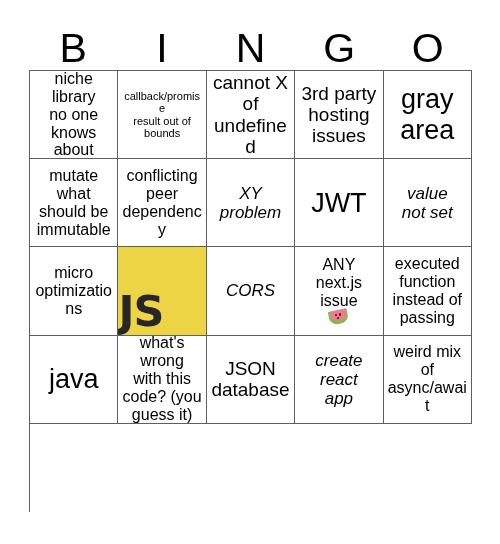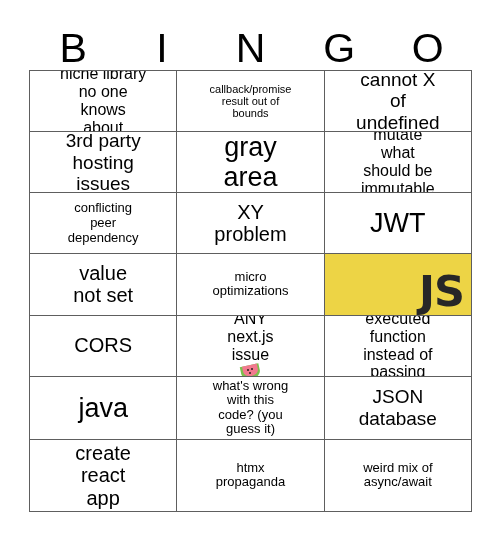--- a/index.html
+++ b/index.html
@@ -46,21 +46,21 @@
   }
 
   
   .grid {
     position: absolute;
     left: 29px;
     top: 70px;
     width: 443px;
     height: 442px;
     display: grid;
-    grid-template-columns: repeat(3, 1fr);
+    grid-template-columns: repeat(5, 1fr);
     grid-template-rows: repeat(5, 1fr);
     border-top: 1px solid #5e5e5e;
     border-left: 1px solid #5e5e5e;
     box-sizing: border-box;
     background: #ffffff;
   }
 
   .cell {
     position: relative;
     border-right: 1px solid #5e5e5e;
@@ -78,41 +78,40 @@
   .cell-text {
     display: block;
     width: 100%;
     line-height: 1.12;
     white-space: pre-line;
     word-break: break-word;
   }
 
   
   .sz-xxl .cell-text { font-size: 27px; }
-  .sz-xl  .cell-text { font-size: 20px; }
+  .sz-xl  .cell-text { font-size: 17px; font-style: italic; }
   .sz-lg  .cell-text { font-size: 19px; }
   .sz-md  .cell-text { font-size: 16px; }
-  .sz-sm  .cell-text { font-size: 13px; }
+  .sz-sm  .cell-text { font-size: 16px; }
   .sz-xs  .cell-text { font-size: 11px; }
 
   
   .cell-free {
     padding: 0;
   }
   .js-logo {
     position: absolute;
     left: 0;
     top: 0;
     right: 0;
     bottom: 0;
     background: #edd445;
     display: flex;
     align-items: flex-end;
-    justify-content: flex-end;
-    padding-left: 48px;
+    justify-content: flex-start;
   }
   .js-logo-text {
     font-family: "DejaVu Sans", sans-serif;
     font-weight: 700;
     font-size: 43px;
     line-height: 0.93;
     color: #272727;
     padding: 0 7px 4px 0;
     letter-spacing: -1px;
   }
@@ -256,22 +255,18 @@
       <div class="cell sz-lg">
         <span class="cell-text">JSON
 database</span>
       </div>
       <div class="cell sz-xl">
         <span class="cell-text">create
 react
 app</span>
       </div>
       <div class="cell sz-sm">
-        <span class="cell-text">htmx
-propaganda</span>
-      </div>
-      <div class="cell sz-sm">
         <span class="cell-text">weird mix of
 async/await</span>
       </div>
     </div>
 
 </div>
 
 </body></html>

